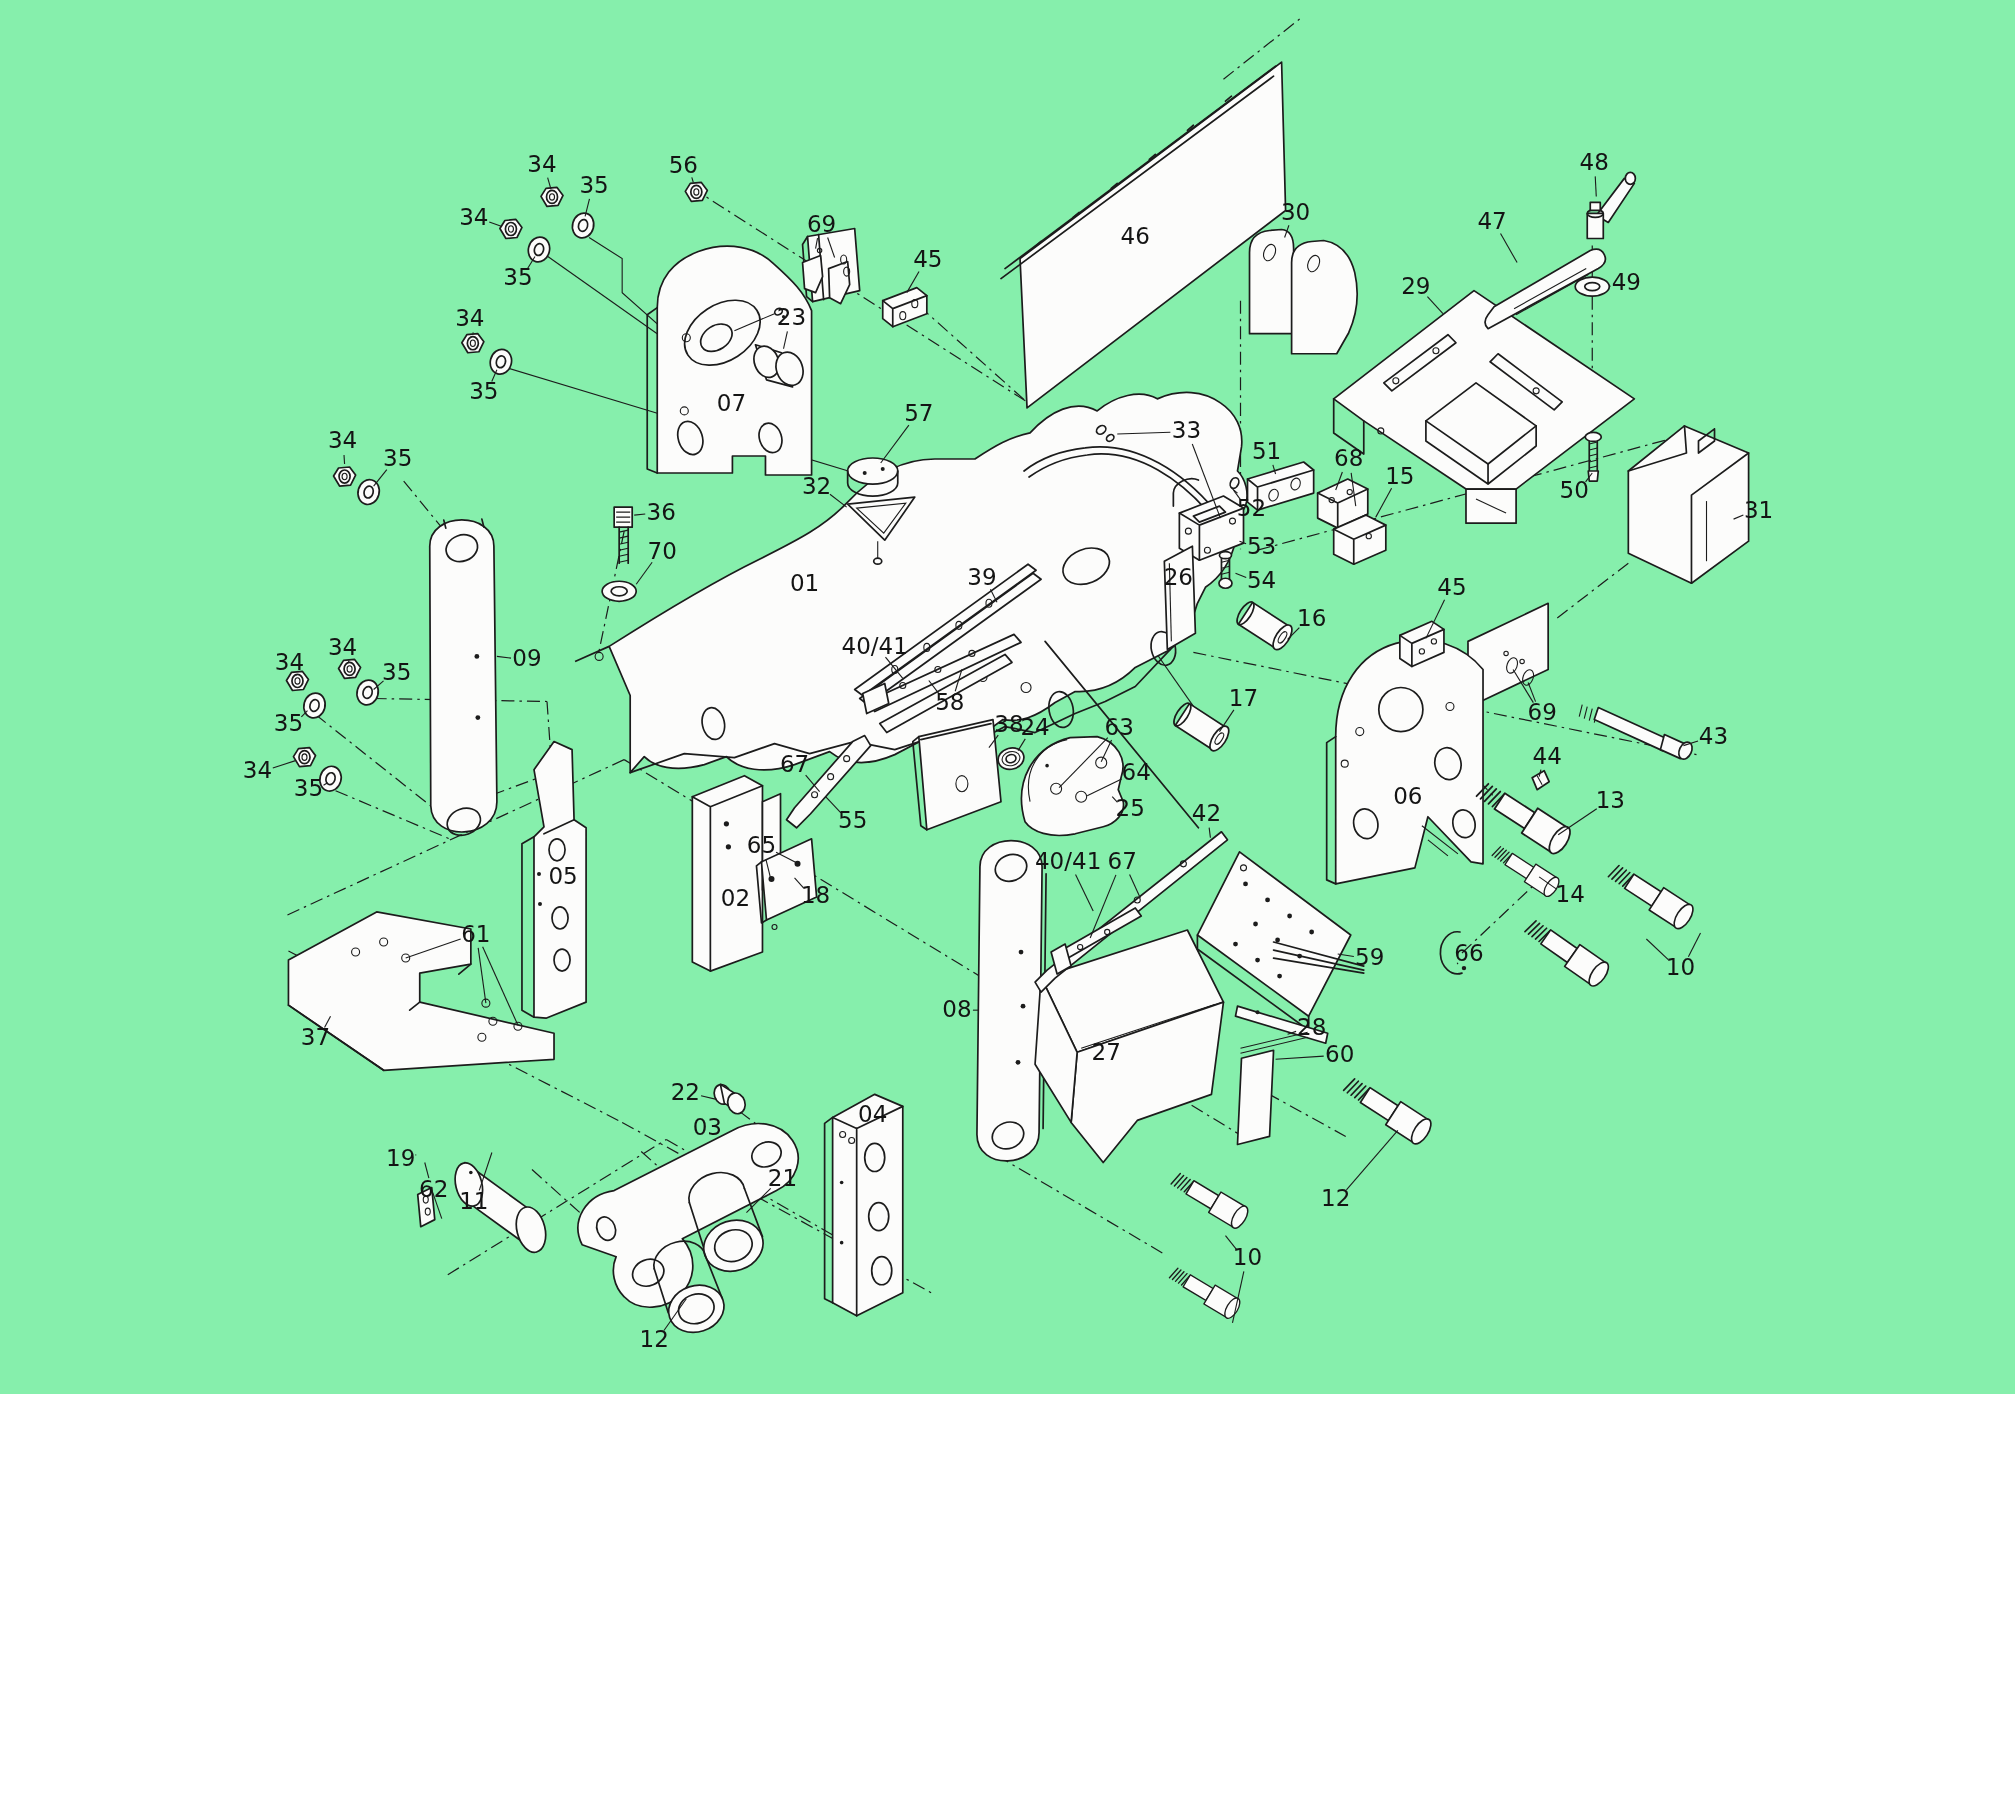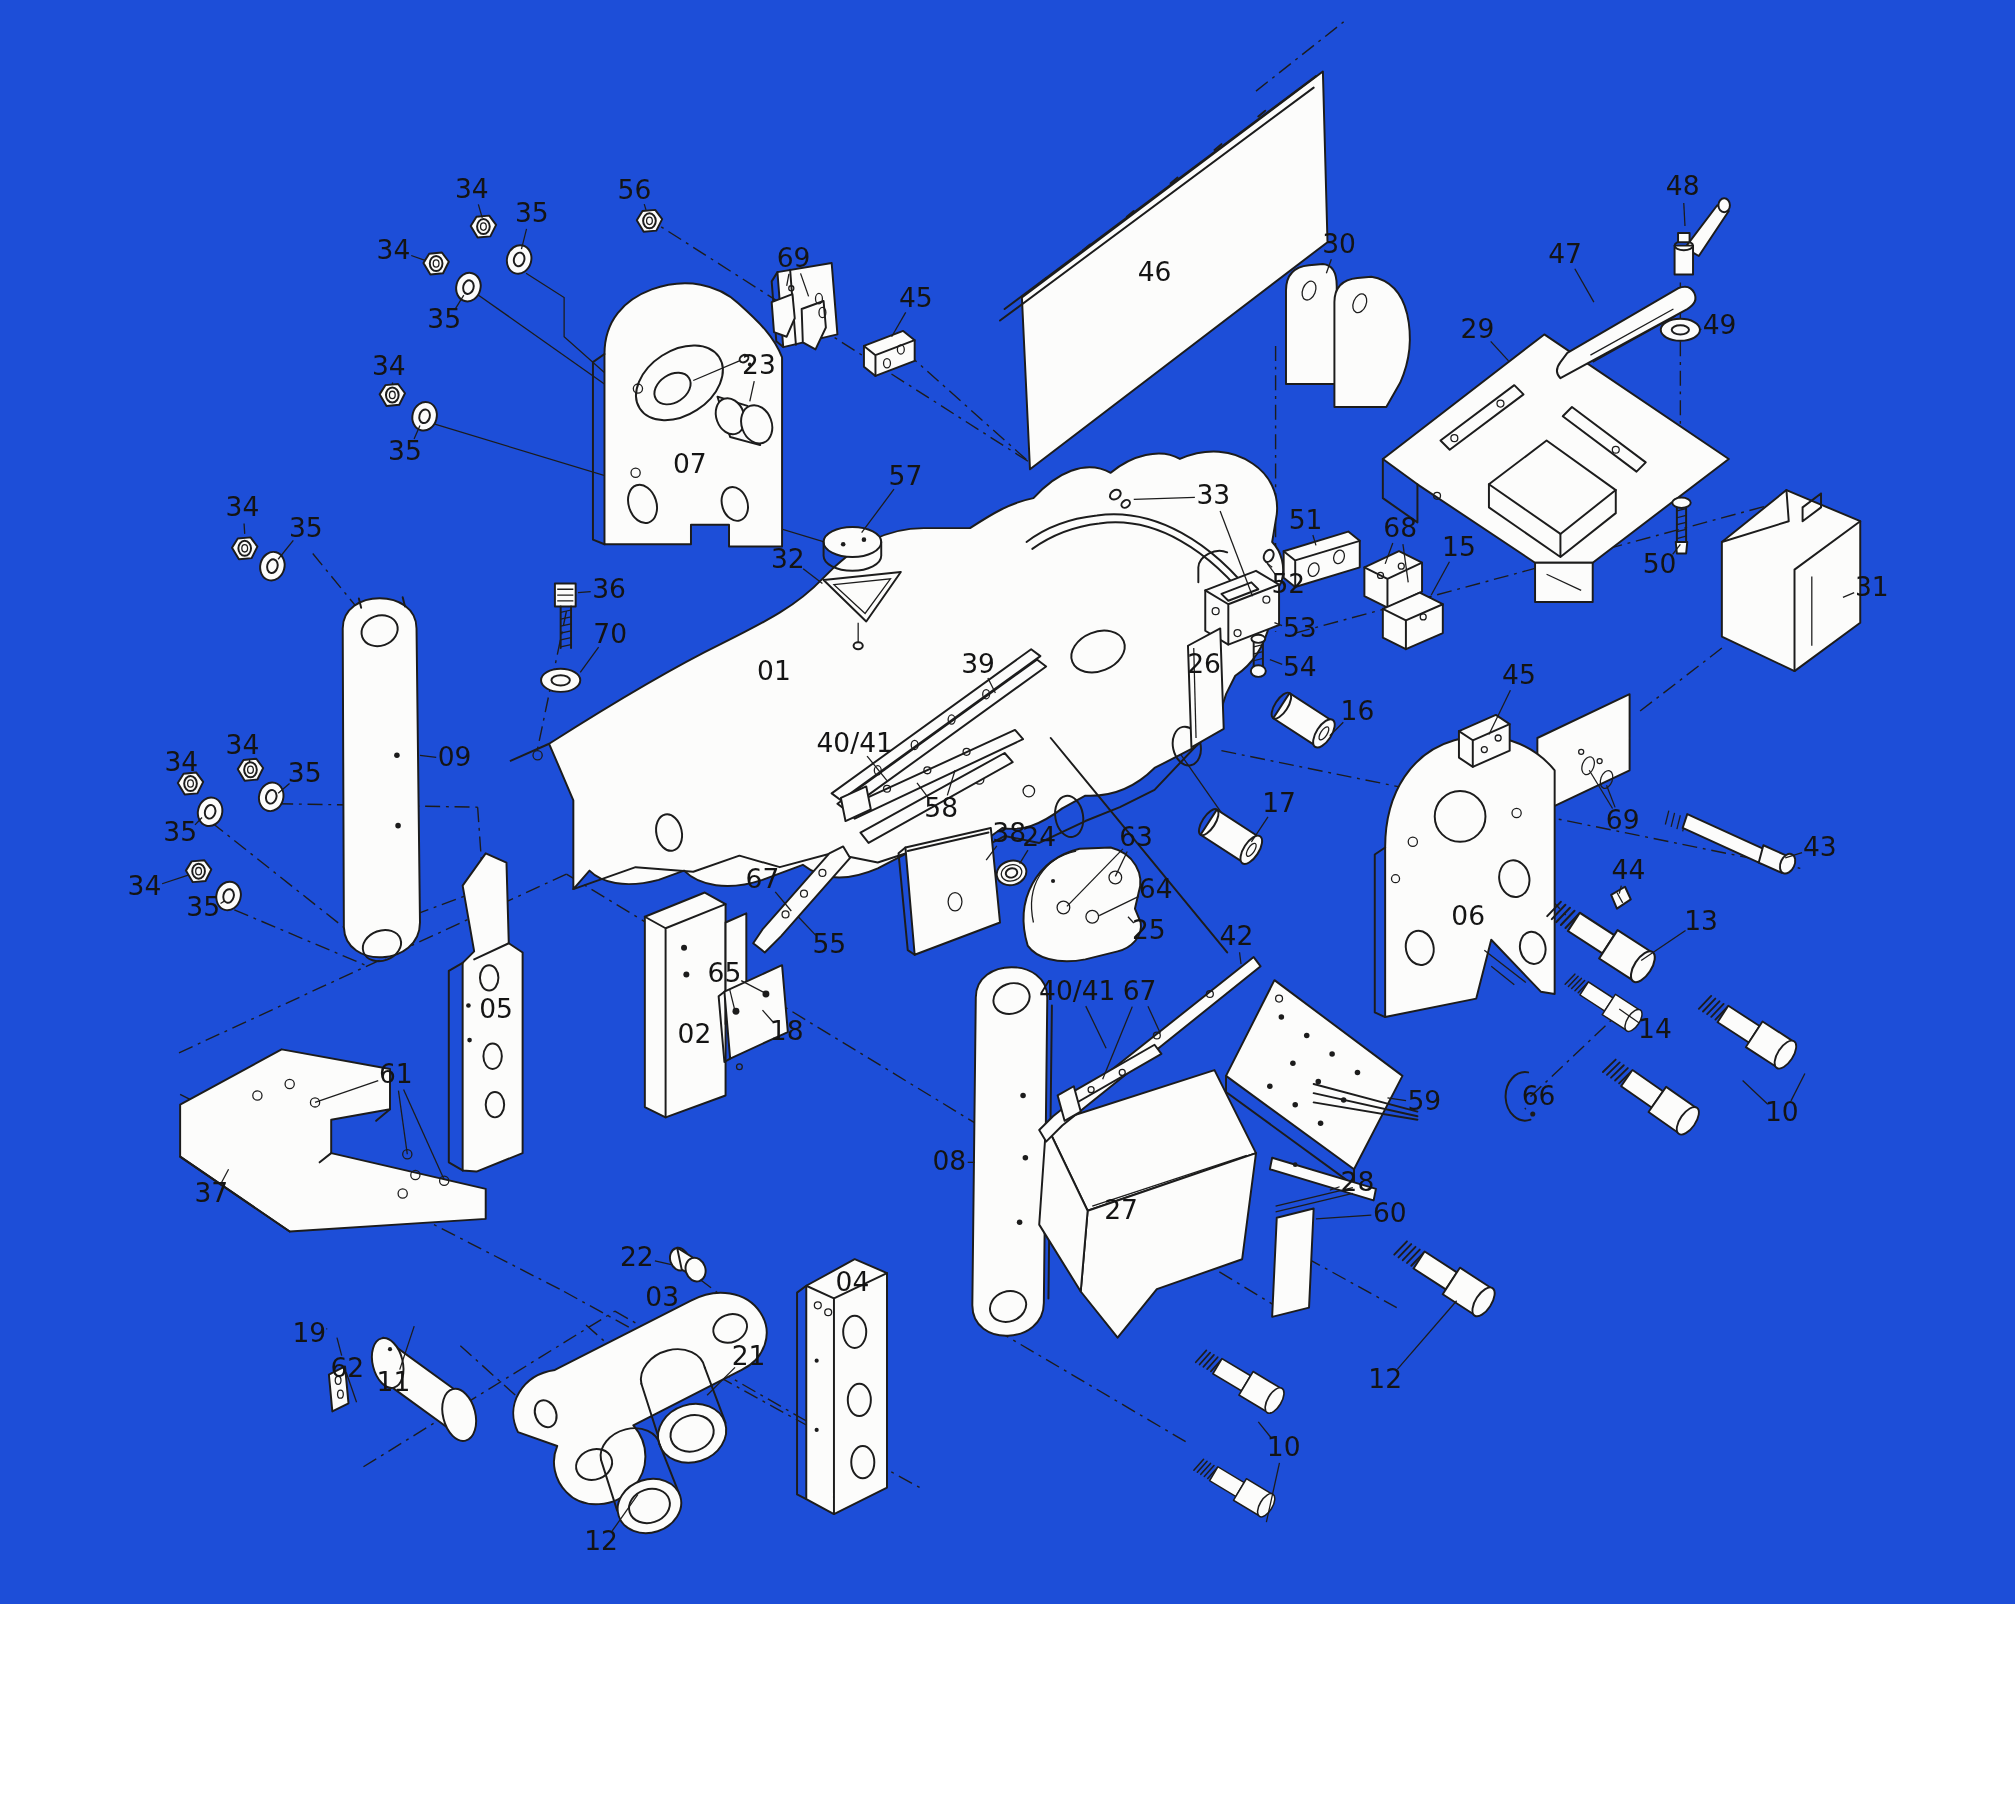--- a/index.html
+++ b/index.html
@@ -1,16 +1,16 @@
 <!DOCTYPE html>
 <html style="font-size:11.2px"><head>
 <meta charset="utf-8">
 <style>
   html,body{margin:0;padding:0;background:#ffffff}
-  .stage{position:relative;width:2015px;height:1604px;background:#1d4ed8;overflow:hidden;
+  .stage{position:relative;width:2015px;height:1394px;background:#86efac;overflow:hidden;
          font-family:"DejaVu Sans",sans-serif}
   svg{position:absolute;left:0;top:0;width:100%;height:100%}
   .ln{fill:none;stroke:#1c1c1c;stroke-width:1.7;stroke-linejoin:round;stroke-linecap:round}
   .fw{fill:#fcfcfb;stroke:#1c1c1c;stroke-width:1.7;stroke-linejoin:round}
   .thin{fill:none;stroke:#1c1c1c;stroke-width:1.1}
   .dot{fill:#1c1c1c;stroke:none}
   .axis{fill:none;stroke:#1c1c1c;stroke-width:1.2;stroke-dasharray:13 5 2.5 5}
   .leader{fill:none;stroke:#1c1c1c;stroke-width:1.1}
   .lbl{fill:#141414;font-size:23px;text-anchor:middle;dominant-baseline:middle;
        font-family:"DejaVu Sans",sans-serif}

